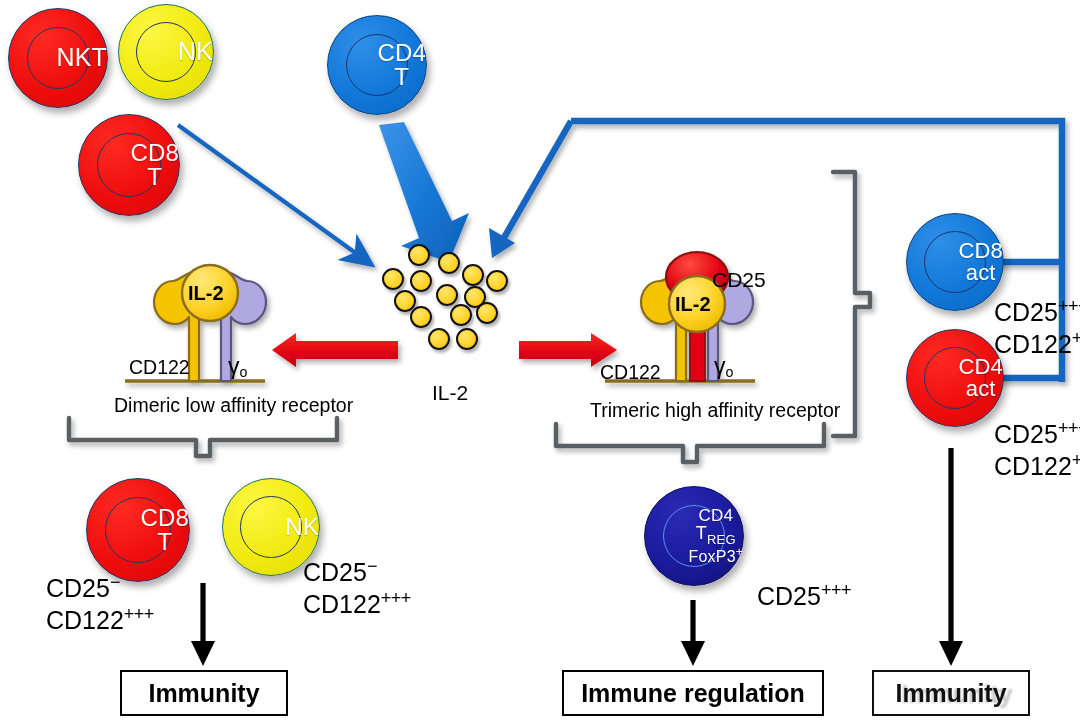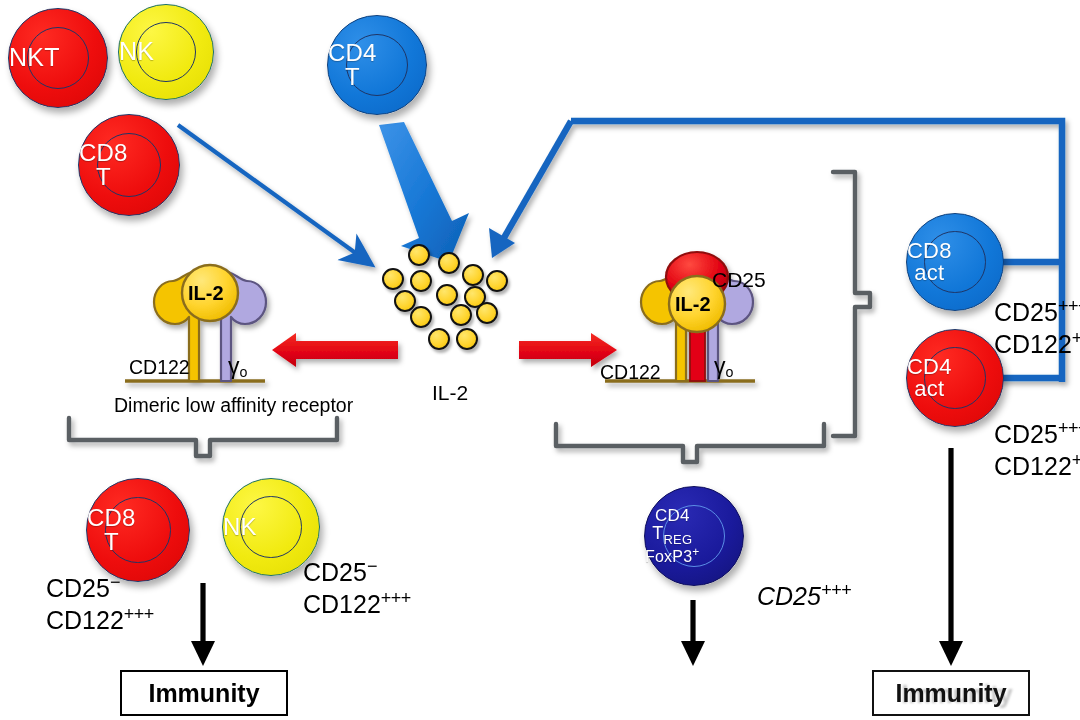--- a/index.html
+++ b/index.html
@@ -11,21 +11,21 @@
     overflow:hidden;
     position:relative;
   }
   #stage{position:absolute;left:0;top:0;width:1080px;height:720px;}
   svg.layer{position:absolute;left:0;top:0;width:1080px;height:720px;overflow:visible;}
 
   
   .cell{
     position:absolute;
     border-radius:50%;
-    display:flex;align-items:center;justify-content:flex-start;
+    display:flex;align-items:center;justify-content:flex-end;
     box-sizing:border-box;
     box-shadow:3px 5px 7px rgba(0,0,0,.32);
   }
   .cell .inner{
     position:absolute;border-radius:50%;
     border:1.4px solid #1f3566;
     box-sizing:border-box;
     left:18%;top:18%;width:64%;height:64%;
   }
   .cell .lbl{
@@ -262,20 +262,21 @@
         <stop offset="100%" stop-color="#f0bd00"></stop>
       </radialGradient>
     </defs>
   </svg>
   <div class="txt" style="left:675px;top:293px;font-size:20px;font-weight:bold;">IL-2</div>
   <div class="txt recname" style="left:712px;top:268px;font-size:21px;">CD25</div>
   <div class="txt recname" style="left:600px;top:361px;">CD122</div>
   <div class="txt recname" style="left:714px;top:353px;font-size:23px;">
     <span>γ</span><sub>o</sub>
   </div>
+  <div class="txt caption" style="left:546px;top:399px;">Trimeric high affinity receptor</div>
 
   <div class="cell red" style="left:86px;top:478px;width:104px;height:104px;">
     <div class="inner"></div>
     <div class="lbl" style="font-size:24px;">
       <div>CD8</div>
       <div>T</div>
     </div>
   </div>
   <div class="txt marker" style="left:46px;top:572px;">
     <div><span>CD25</span><sup>−</sup></div>
@@ -292,21 +293,21 @@
   </div>
 
   <div class="cell navy" style="left:644px;top:486px;width:100px;height:100px;">
     <div class="inner"></div>
     <div class="lbl" style="font-size:17px;">
       <div>CD4</div>
       <div style="font-size:18px;"><span>T</span><sub style="font-size:.72em;">REG</sub></div>
       <div style="font-size:16px;"><span>FoxP3</span><sup style="font-size:.75em;">+</sup></div>
     </div>
   </div>
-  <div class="txt marker" style="left:757px;top:580px;font-style:italic;">
+  <div class="txt marker" style="left:757px;top:580px;">
     <div><span>CD25</span><sup>+++</sup></div>
   </div>
 
   <div class="cell blue" style="left:906px;top:213px;width:98px;height:98px;">
     <div class="inner"></div>
     <div class="lbl" style="font-size:22px;">
       <div>CD8</div>
       <div>act</div>
     </div>
   </div>
@@ -322,19 +323,20 @@
       <div>act</div>
     </div>
   </div>
   <div class="txt marker" style="left:994px;top:418px;">
     <div><span>CD25</span><sup>+++</sup></div>
     <div><span>CD122</span><sup>++</sup></div>
   </div>
 
   <div class="obox" style="left:120px;top:670px;width:168px;height:46px;">Immunity</div>
 
+  <div class="obox" style="left:562px;top:670px;width:262px;height:46px;">Immune regulation</div>
 
   <div class="obox faded" style="left:872px;top:670px;width:158px;height:46px;">
     <span class="ghost">Immunity</span>
     <span style="position:relative;z-index:2;">Immunity</span>
   </div>
 
 </div>
 
 </body></html>

